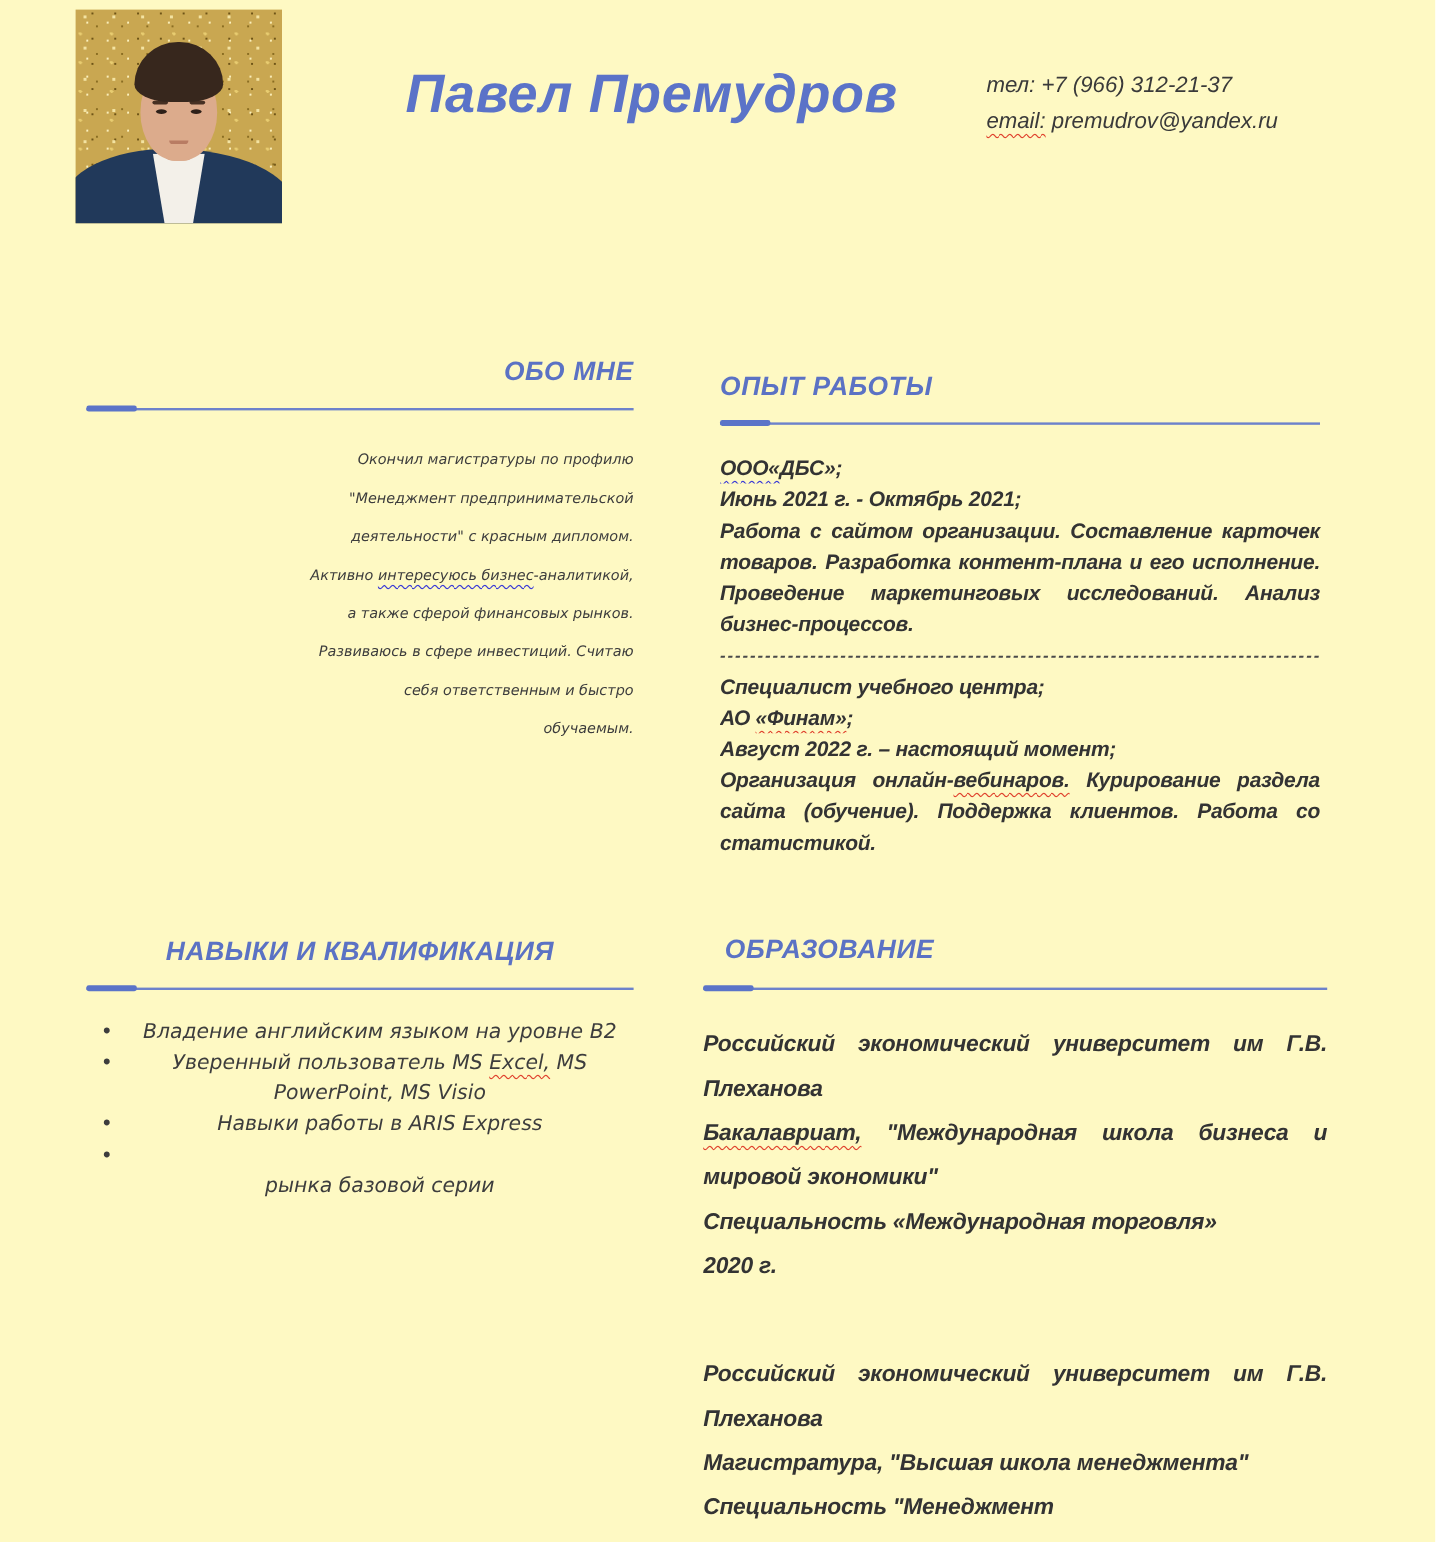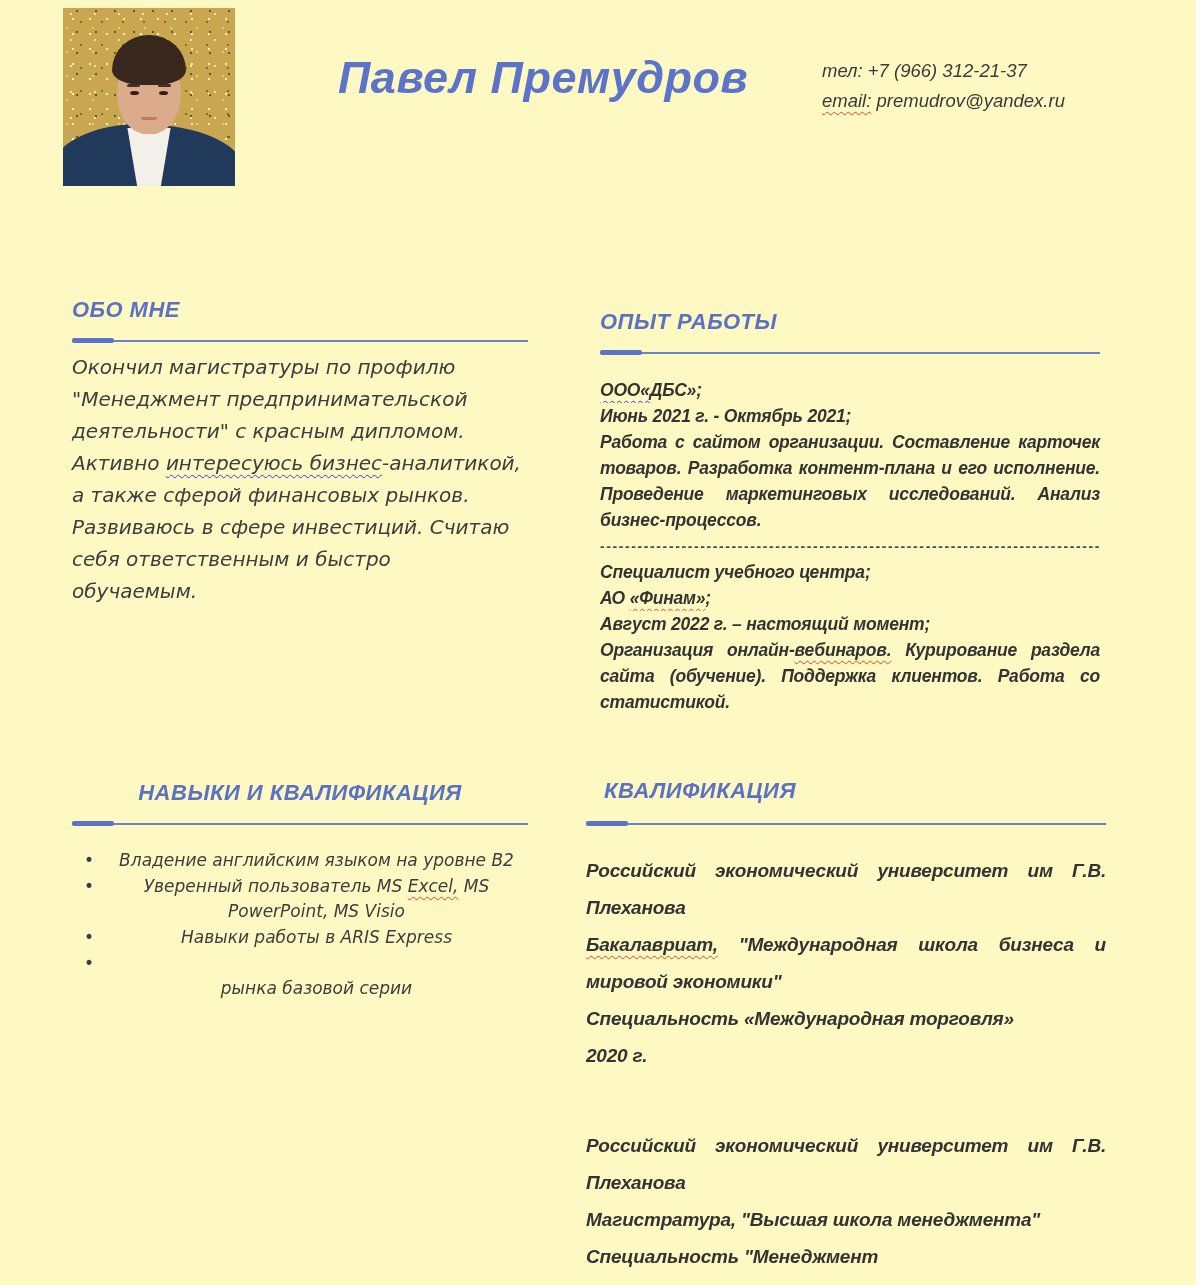--- a/index.html
+++ b/index.html
@@ -38,21 +38,21 @@
   .contact .row{white-space:nowrap;}
 
   
   .section{position:absolute;}
   .sec-title{font-size:22px;font-weight:bold;color:#5b72c4;letter-spacing:.5px;}
   .rule{position:relative;height:5px;margin-top:15px;}
   .rule-thin{position:absolute;left:0;right:0;top:2px;height:2px;background:#6d82cb;}
   .rule-thick{position:absolute;left:0;top:0;width:42px;height:5px;background:#5b74c8;border-radius:2px;}
 
   
-  .about-body{margin-top:8px;font-family:"DejaVu Sans",sans-serif;font-size:20px;
+  .about-body{margin-top:24px;font-family:"DejaVu Sans",sans-serif;font-size:12px;
               line-height:32px;color:#3d3d3d;}
   .skills-list{margin:22px 0 0 0;padding:0;list-style:none;font-family:"DejaVu Sans",sans-serif;
                font-size:17px;line-height:25px;color:#3d3d3d;}
   .skills-list li{position:relative;padding-left:33px;margin:0 0 1px 0;}
   .skills-list li .bullet{position:absolute;left:12px;top:0;}
 
   
   .xp-body{margin-top:22px;font-weight:bold;font-size:17.5px;line-height:26px;color:#333;
            letter-spacing:-.2px;}
   .xp-line{white-space:nowrap;overflow:hidden;}
@@ -91,21 +91,21 @@
     <div class="row">
       <span>тел:</span>
       <span>+7 (966) 312-21-37</span>
     </div>
     <div class="row">
       <span class="wavy-red">email:</span>
       <span>premudrov@yandex.ru</span>
     </div>
   </div>
 
-  <div class="section" style="left:72px;top:297px;width:456px;">
+  <div class="section" style="left:72px;top:297px;width:456px;text-align:right;">
     <div class="sec-title">ОБО МНЕ</div>
     <div class="rule">
       <span class="rule-thin"></span>
       <span class="rule-thick"></span>
     </div>
     <div class="about-body">
       <div>Окончил магистратуры по профилю</div>
       <div>"Менеджмент предпринимательской</div>
       <div>деятельности" с красным дипломом.</div>
       <div><span>Активно </span><span class="wavy-blue">интересуюсь бизнес</span><span>-аналитикой,</span></div>
@@ -151,21 +151,21 @@
     </div>
     <ul class="skills-list">
       <li><span class="bullet">•</span><span>Владение английским языком на уровне B2</span></li>
       <li><span class="bullet">•</span><span>Уверенный пользователь MS </span><span class="wavy-red">Excel,</span><span> MS</span><br><span>PowerPoint, MS Visio</span></li>
       <li><span class="bullet">•</span><span>Навыки работы в ARIS Express</span></li>
       <li><span class="bullet">•</span><br><span>рынка базовой серии</span></li>
     </ul>
   </div>
 
   <div class="section" style="left:586px;top:778px;width:520px;">
-    <div class="sec-title" style="padding-left:18px;">КВАЛИФИКАЦИЯ</div>
+    <div class="sec-title" style="padding-left:18px;">ОБРАЗОВАНИЕ</div>
     <div class="rule" style="margin-top:17px;">
       <span class="rule-thin"></span>
       <span class="rule-thick"></span>
     </div>
     <div class="edu-body">
       <div>
         <div class="xp-line fill">Российский экономический университет им Г.В.</div>
         <div class="xp-line">Плеханова</div>
         <div class="xp-line fill"><span class="wavy-red">Бакалавриат,</span><span> "Международная школа бизнеса и</span></div>
         <div class="xp-line">мировой экономики"</div>

